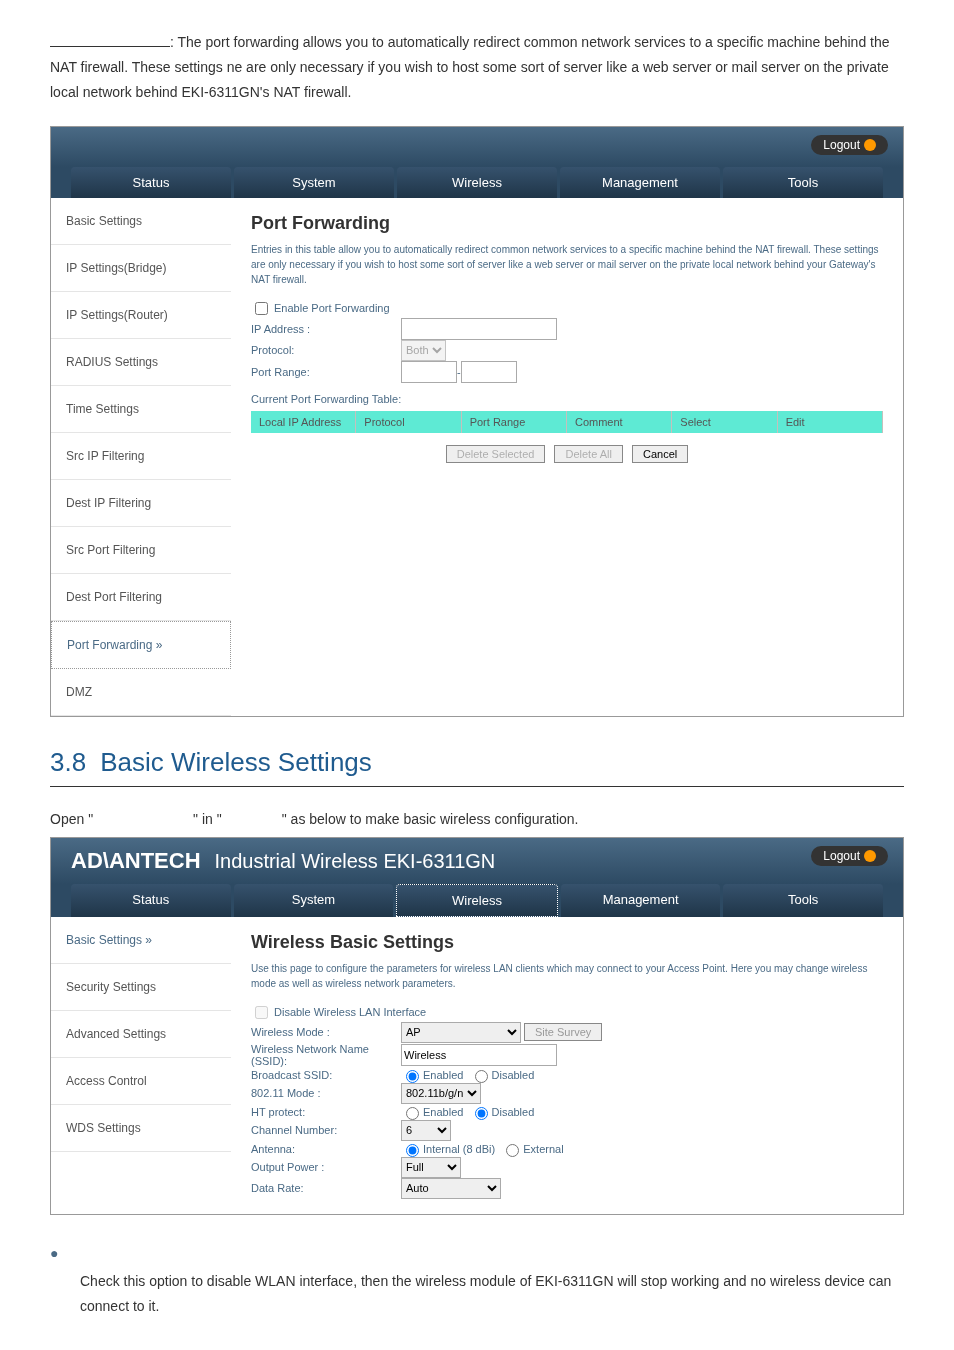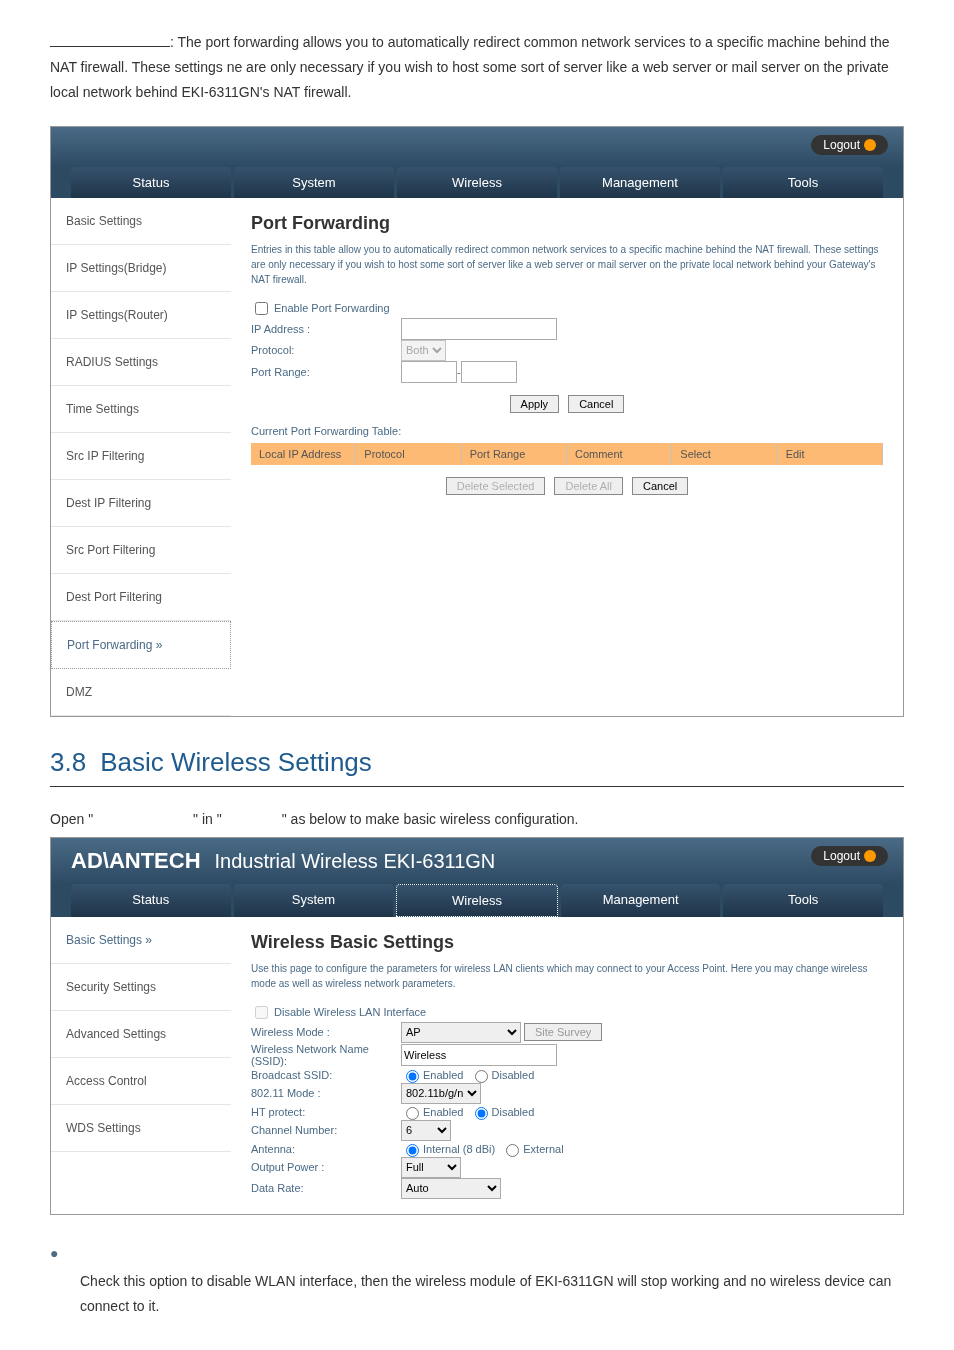--- a/index.html
+++ b/index.html
@@ -20,21 +20,21 @@
 .panel-title{font-size:18px;font-weight:bold;color:#333;margin-bottom:8px}
 .panel-desc{font-size:10px;color:#4a6a85;line-height:1.5;margin-bottom:12px}
 .form-row{display:flex;align-items:center;margin:0 0;font-size:11px;color:#4a6a85}
 .form-label{width:150px}
 .txt-input{width:150px;height:18px;border:1px solid #aaa;font-size:11px}
 .sel{height:21px;border:1px solid #aaa;font-size:11px}
 .chk{margin-right:6px}
 .btn-row{text-align:center;margin:12px 0}
 .ui-btn{font-size:11px;padding:2px 10px;border:1px solid #888;background:#efefef;margin:0 3px}
 .sub-title{font-size:11px;color:#4a6a85;margin-top:10px;margin-bottom:6px}
-.tbl-head{display:flex;background:#fdba74;font-size:11px;color:#555}
+.tbl-head{display:flex;background:#5eead4;font-size:11px;color:#555}
 .tbl-head>div{padding:5px 8px;flex:1;border-right:1px solid #c5c0bc}
 .sec-head{font-size:26px;color:#1f5b8f;margin:30px 0 8px 0;font-weight:normal}
 .sec-num{margin-right:14px}
 .hr{border:none;border-top:1px solid #333;margin:4px 0 24px 0}
 .open-line{font-size:14px;margin-bottom:8px}
 .adv-logo{background:linear-gradient(to bottom,#4a6a85,#2d4a63);padding:10px 20px;position:relative}
 .adv-logo-text{color:#fff;font-size:22px;font-weight:bold}
 .adv-sub{color:#fff;font-size:20px;font-weight:normal;margin-left:10px}
 .radio-opt{margin-right:4px}
 .bullet{color:#4a6a85;font-size:14px;margin:16px 0 8px 0}
@@ -81,24 +81,20 @@
         </div>
       <div class="form-row">
           <span class="form-label">IP Address :</span>
           <input class="txt-input" style="">
         </div>
       <div class="form-row">
           <span class="form-label">Protocol:</span>
           <select class="sel" disabled=""><option>Both</option></select>
         </div>
       <div class="form-row"><span class="form-label">Port Range:</span><input class="txt-input" style="width: 50px;"> - <input class="txt-input" style="width: 50px;"></div>
-      <div class="btn-row">
-        <button class="ui-btn">Apply</button>
-        <button class="ui-btn">Cancel</button>
-      </div>
       <div class="sub-title">Current Port Forwarding Table:</div>
       <div class="tbl-head">
         <div>Local IP Address</div>
         <div>Protocol</div>
         <div>Port Range</div>
         <div>Comment</div>
         <div>Select</div>
         <div>Edit</div>
       </div>
       <div class="btn-row">

